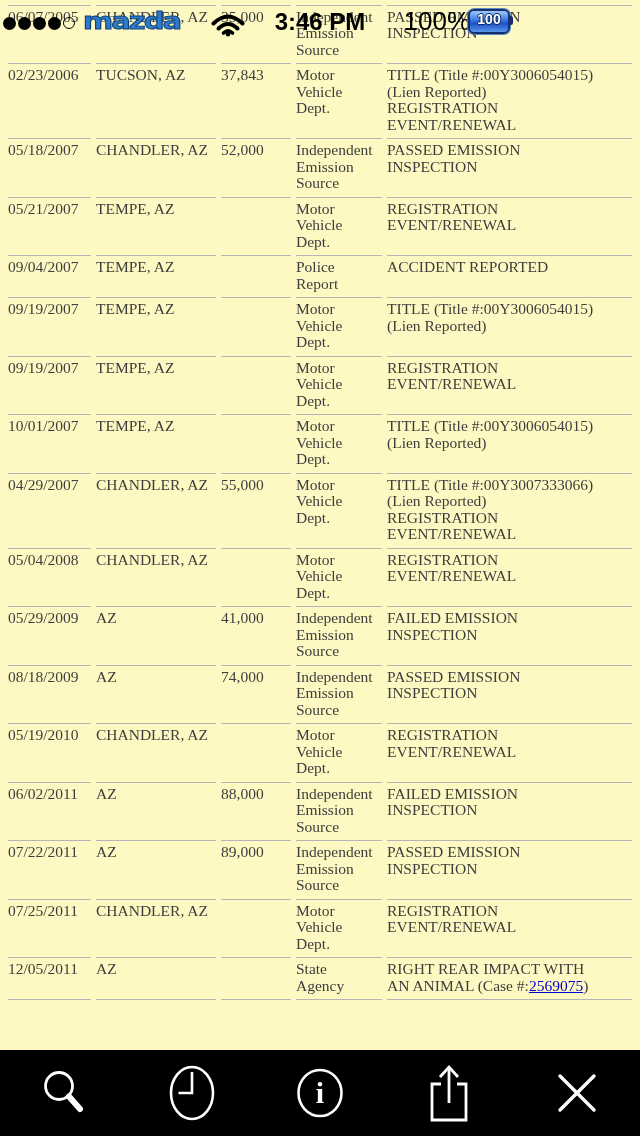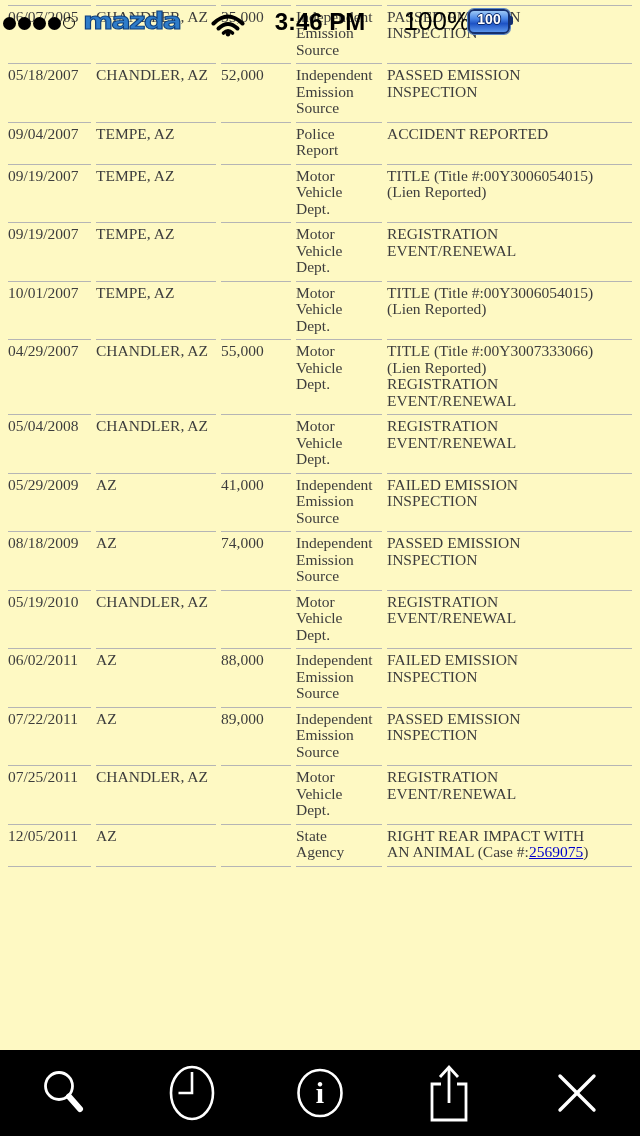--- a/index.html
+++ b/index.html
@@ -98,28 +98,50 @@
             <td>06/07/2005</td>
             <td class="loc nowrap">CHANDLER, AZ</td>
             <td>35,000</td>
             <td>Independent
 Emission
 Source</td>
             <td>PASSED EMISSION
 INSPECTION</td>
           </tr>
           <tr>
+            <td>02/23/2006</td>
+            <td class="loc">TUCSON, AZ</td>
+            <td>37,843</td>
+            <td>Motor
+Vehicle
+Dept.</td>
+            <td>TITLE (Title #:00Y3006054015)
+(Lien Reported)
+REGISTRATION
+EVENT/RENEWAL</td>
+          </tr>
+          <tr>
             <td>05/18/2007</td>
             <td class="loc">CHANDLER, AZ</td>
             <td>52,000</td>
             <td>Independent
 Emission
 Source</td>
             <td>PASSED EMISSION
 INSPECTION</td>
+          </tr>
+          <tr>
+            <td>05/21/2007</td>
+            <td class="loc">TEMPE, AZ</td>
+            <td></td>
+            <td>Motor
+Vehicle
+Dept.</td>
+            <td>REGISTRATION
+EVENT/RENEWAL</td>
           </tr>
           <tr>
             <td>09/04/2007</td>
             <td class="loc">TEMPE, AZ</td>
             <td></td>
             <td>Police
 Report</td>
             <td>ACCIDENT REPORTED</td>
           </tr>
           <tr>

